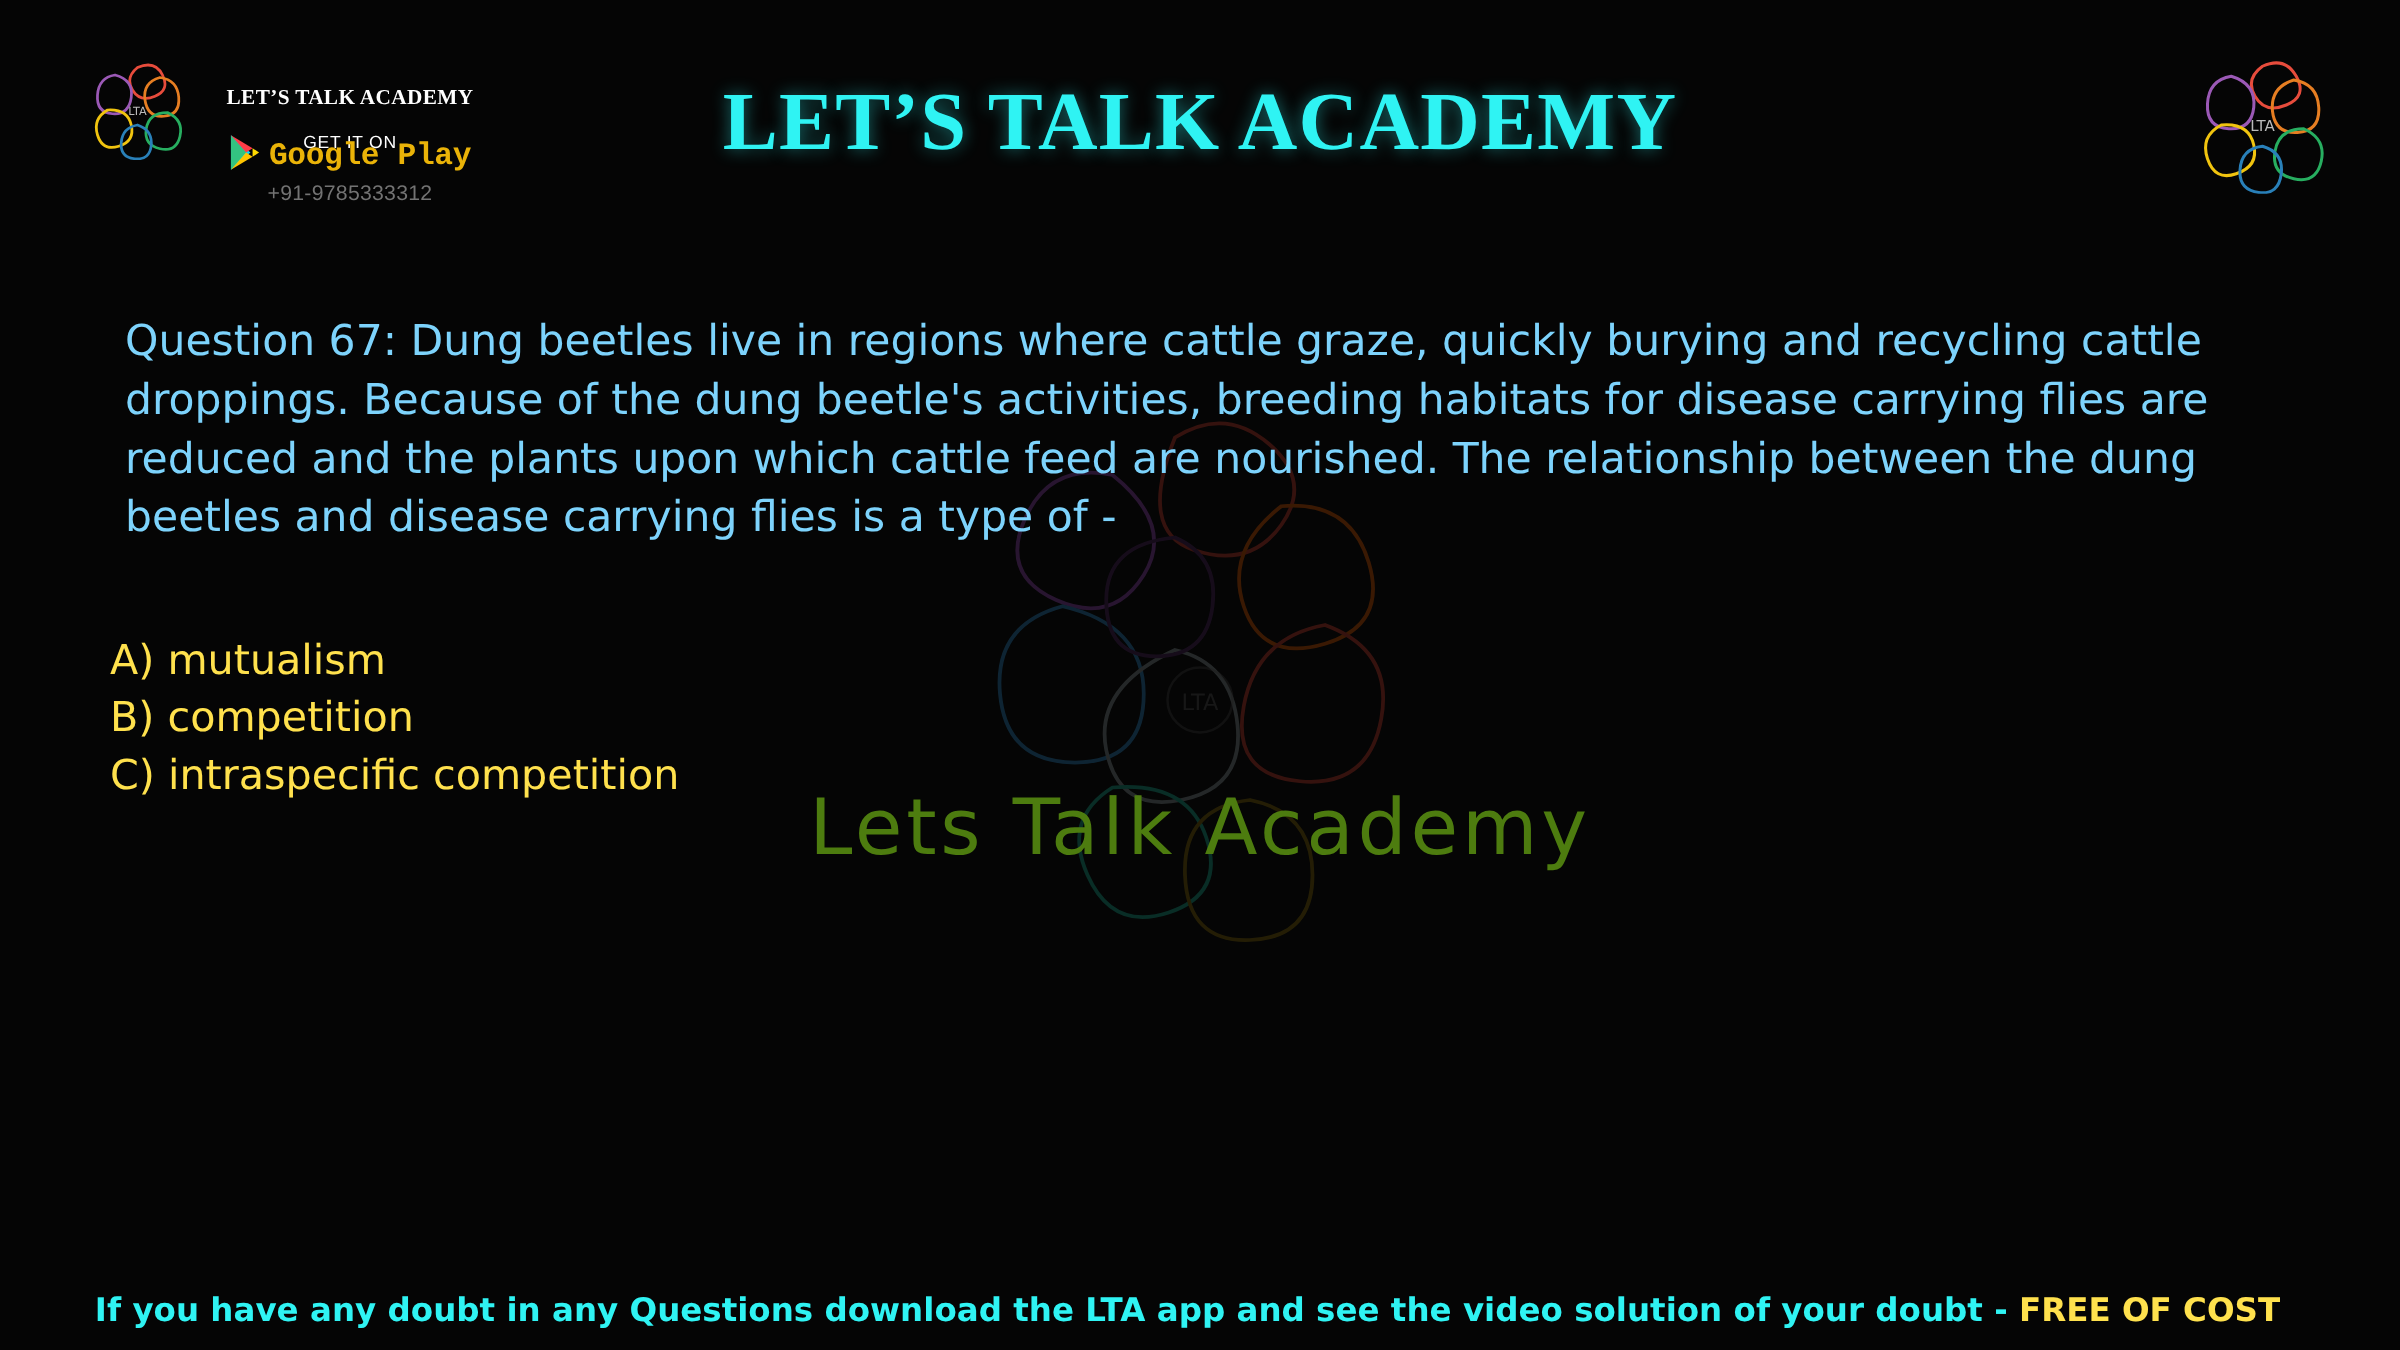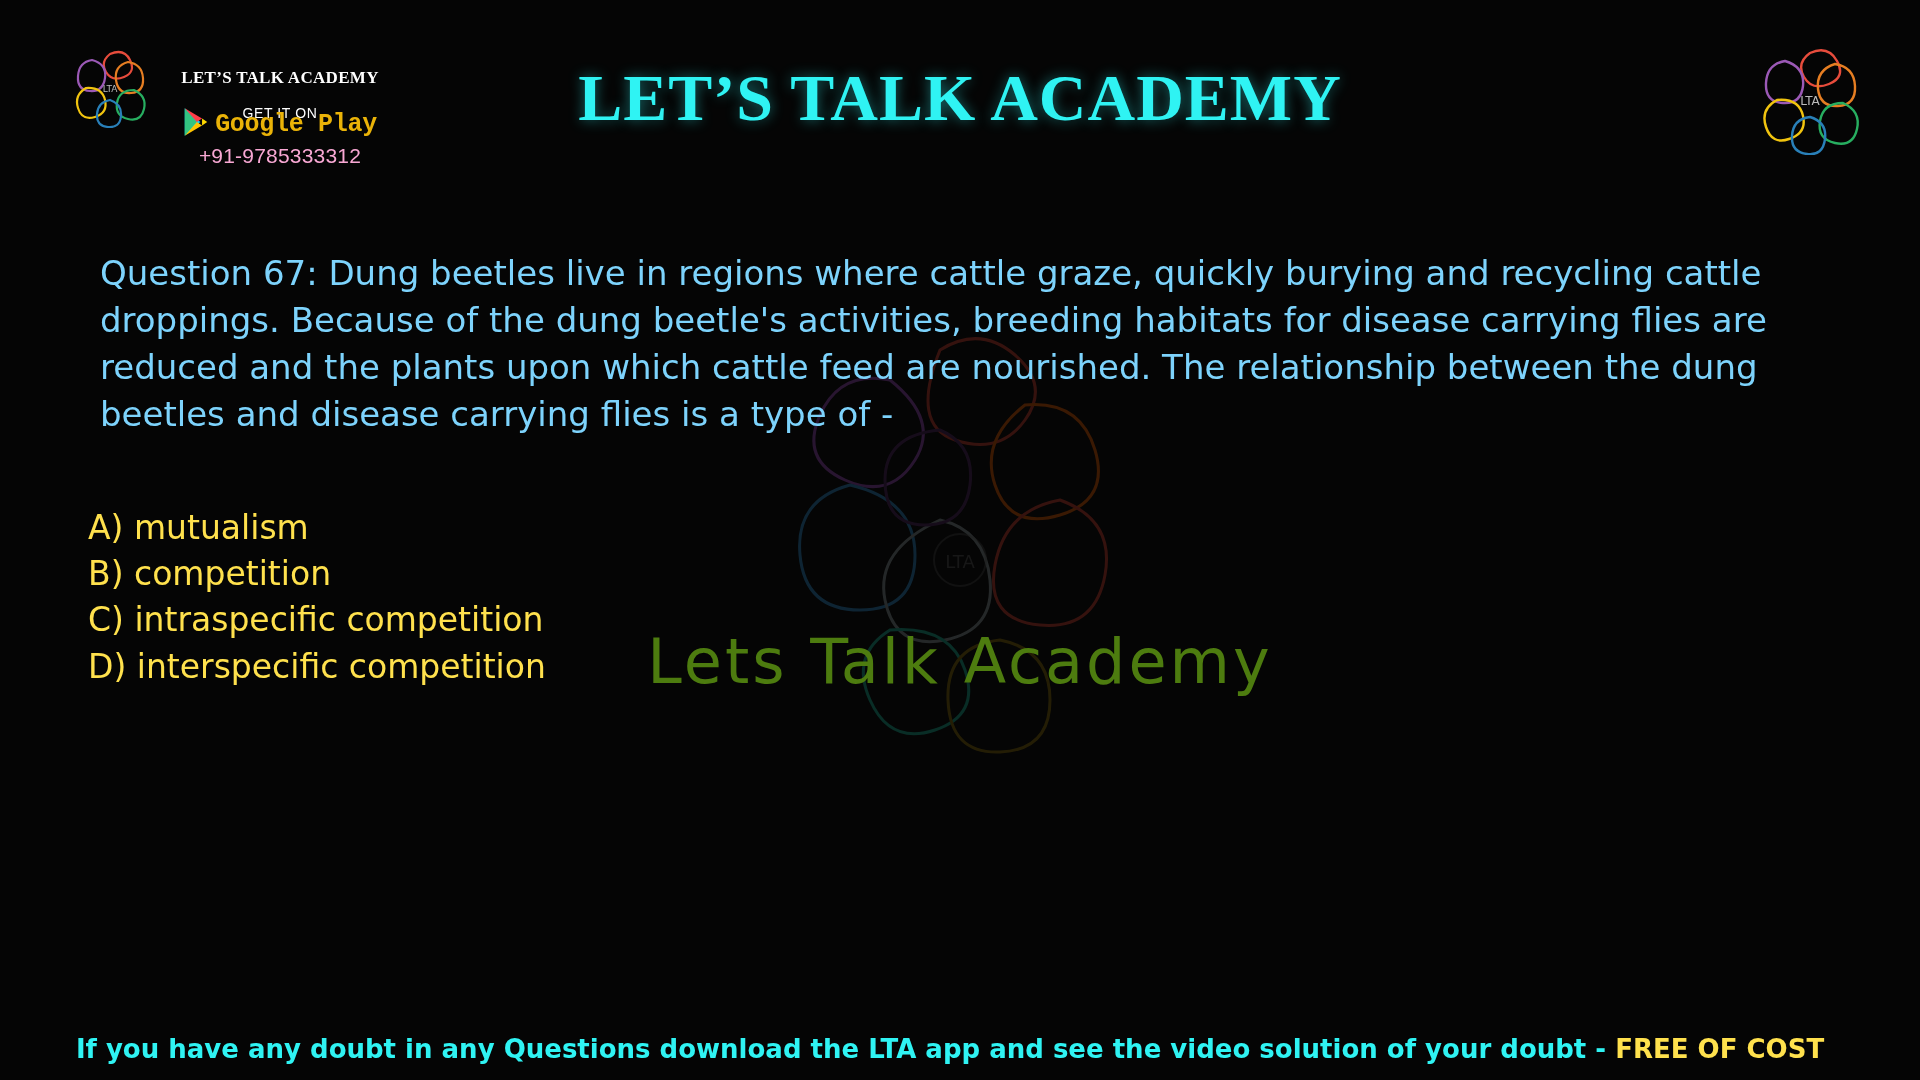--- a/index.html
+++ b/index.html
@@ -89,22 +89,22 @@
   }
   .playrow .gp-text {
     font-family: Liberation Mono, monospace;
     font-weight: bold;
     font-size: 25px;
     color: #eab308;
     letter-spacing: -.3px;
   }
   .phone {
     font-family: "Liberation Sans", sans-serif;
-    font-size: 21px;
-    color: #f9a8d4;
+    font-size: 17px;
+    color: #737373;
     margin-top: 3px;
     letter-spacing: .2px;
   }
   .title {
     position: absolute;
     left: 0; top: 60px;
     width: 1920px;
     text-align: center;
     font-family: "Liberation Serif", serif;
     font-weight: bold;
@@ -234,20 +234,19 @@
       </svg>
     </div>
   </div>
 
   <div class="question">Question 67: Dung beetles live in regions where cattle graze, quickly burying and recycling cattle droppings. Because of the dung beetle's activities, breeding habitats for disease carrying flies are reduced and the plants upon which cattle feed are nourished. The relationship between the dung beetles and disease carrying flies is a type of -</div>
 
   <div class="options">
     <div class="option">A) mutualism</div>
     <div class="option">B) competition</div>
     <div class="option">C) intraspecific competition</div>
-    <div class="option">D) interspecific competition</div>
   </div>
 
   <div class="footer">
     <span>If you have any doubt in any Questions download the LTA app and see the video solution of your doubt - </span><span class="free">FREE OF COST</span>
   </div>
 
 </div>
 
 </body></html>

